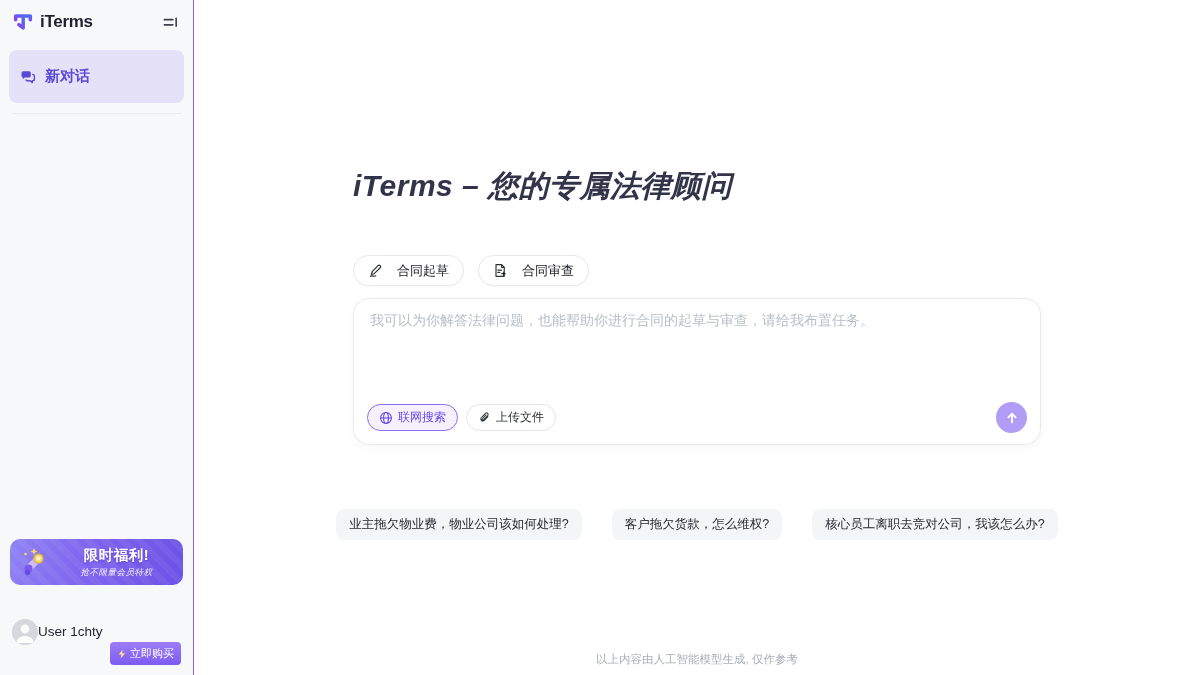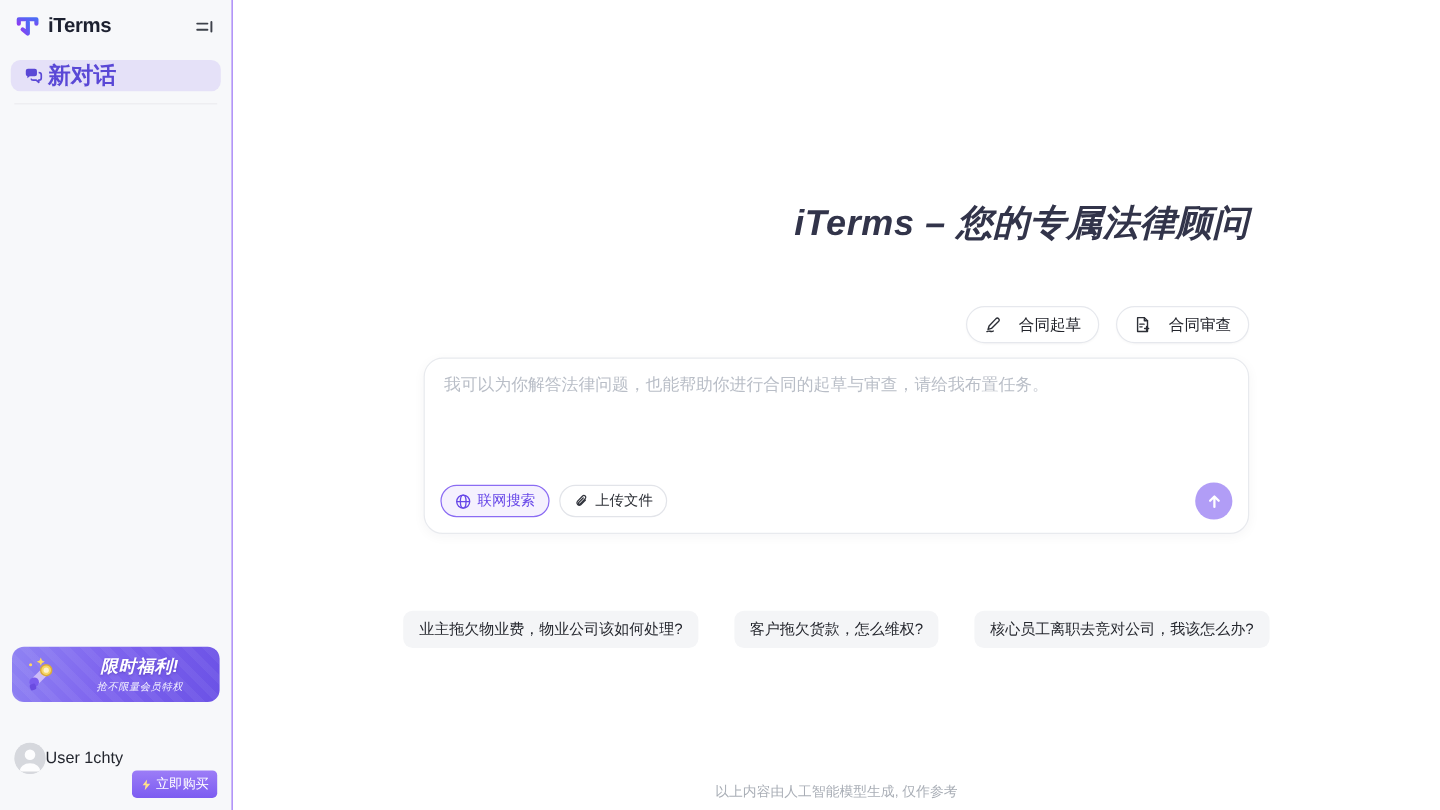--- a/index.html
+++ b/index.html
@@ -9,46 +9,46 @@
 
   
   .sidebar { width:194px; height:100%; background:#f7f8fa; border-right:1px solid #8b5cf6;
              display:flex; flex-direction:column; justify-content:space-between; }
   .logo-row { display:flex; align-items:center; justify-content:space-between; padding:11px 12px 9px 12px; }
   .logo { display:flex; align-items:center; gap:6px; }
   .logo-text { font-size:17px; font-weight:bold; color:#1d2130; letter-spacing:-0.3px; }
   .collapse-btn { background:none; border:none; cursor:pointer; padding:2px; display:flex; }
 
   .nav { padding:8px 9px 0 9px; }
-  .nav-item { display:flex; align-items:center; gap:4px; padding:0 11px; border-radius:8px;
-              font-size:19px; color:#35383f; cursor:pointer; margin-bottom:4px; }
+  .nav-item { display:flex; align-items:center; gap:9px; padding:17px 11px; border-radius:8px;
+              font-size:15px; color:#35383f; cursor:pointer; margin-bottom:4px; }
   .nav-item.active { background:#e5e1f8; color:#5a48d6; font-weight:bold; }
   .side-divider { height:1px; background:#ebebef; margin:10px 12px 0 12px; }
 
   .sidebar-bottom { padding:10px 10px 10px 10px; }
   .promo-banner { position:relative; height:46px; border-radius:10px; cursor:pointer; overflow:hidden;
      background:linear-gradient(105deg,#8f83f3 0%,#7e64ee 45%,#6b52e6 100%);
      display:flex; align-items:center; gap:6px; padding:0 8px 0 8px; }
   .promo-banner::after { content:""; position:absolute; inset:0;
      background:repeating-linear-gradient(45deg, rgba(255,255,255,.05) 0 6px, rgba(255,255,255,0) 6px 12px); }
   .promo-text { position:relative; flex:1; text-align:center; color:#fff; z-index:1; }
-  .promo-title { font-size:14.5px; font-weight:bold; font-style:italic; letter-spacing:.5px;
+  .promo-title { font-size:14.5px; font-weight:bold; letter-spacing:.5px;
                  text-shadow:0 1px 2px rgba(60,30,150,.45); }
   .promo-sub { font-size:8.5px; opacity:.92; margin-top:2px; font-style:italic; letter-spacing:.5px; }
 
   .user-row { display:flex; align-items:center; margin-top:13px; padding:0 2px; }
   .avatar { width:26px; height:26px; border-radius:50%; background:#d6d8dd; overflow:hidden; flex:none; display:flex; }
   .username { font-size:13.5px; color:#23262e; white-space:nowrap; }
   .buy-btn { margin-left:auto; border:none; cursor:pointer; color:#fff; font-size:11px;
      background:linear-gradient(180deg,#9c7df7,#7c5cf1); border-radius:4px; padding:4px 7px;
      display:inline-flex; align-items:center; gap:3px; font-family:inherit;margin-top:44px; }
 
   
   .main { flex:1; position:relative; background:#fff; }
-  .hero { width:688px; margin:0 auto; display:flex; flex-direction:column; align-items:flex-end; padding-top:166px; }
+  .hero { width:688px; margin:0 auto; display:flex; flex-direction:column; align-items:flex-start; padding-top:166px; }
   .page-title { font-size:30px; font-weight:bold; font-style:italic; color:#32344a; letter-spacing:0.5px; }
 
   .quick-actions { margin-top:48px; display:flex; gap:14px; }
   .qa-btn { display:inline-flex; align-items:center; gap:14px; height:31px; padding:0 14px;
      border-radius:16px; border:1px solid #e6e8ed; background:#fff; font-size:13px; color:#23252c;
      cursor:pointer; box-shadow:0 1px 2px rgba(25,28,40,.03); font-family:inherit; }
 
   .composer { position:relative; margin-top:12px; width:688px; height:147px; background:#fff;
      border:1px solid #e8eaee; border-radius:16px; box-shadow:0 2px 10px rgba(28,32,46,.04);
      padding:13px 16px; }

